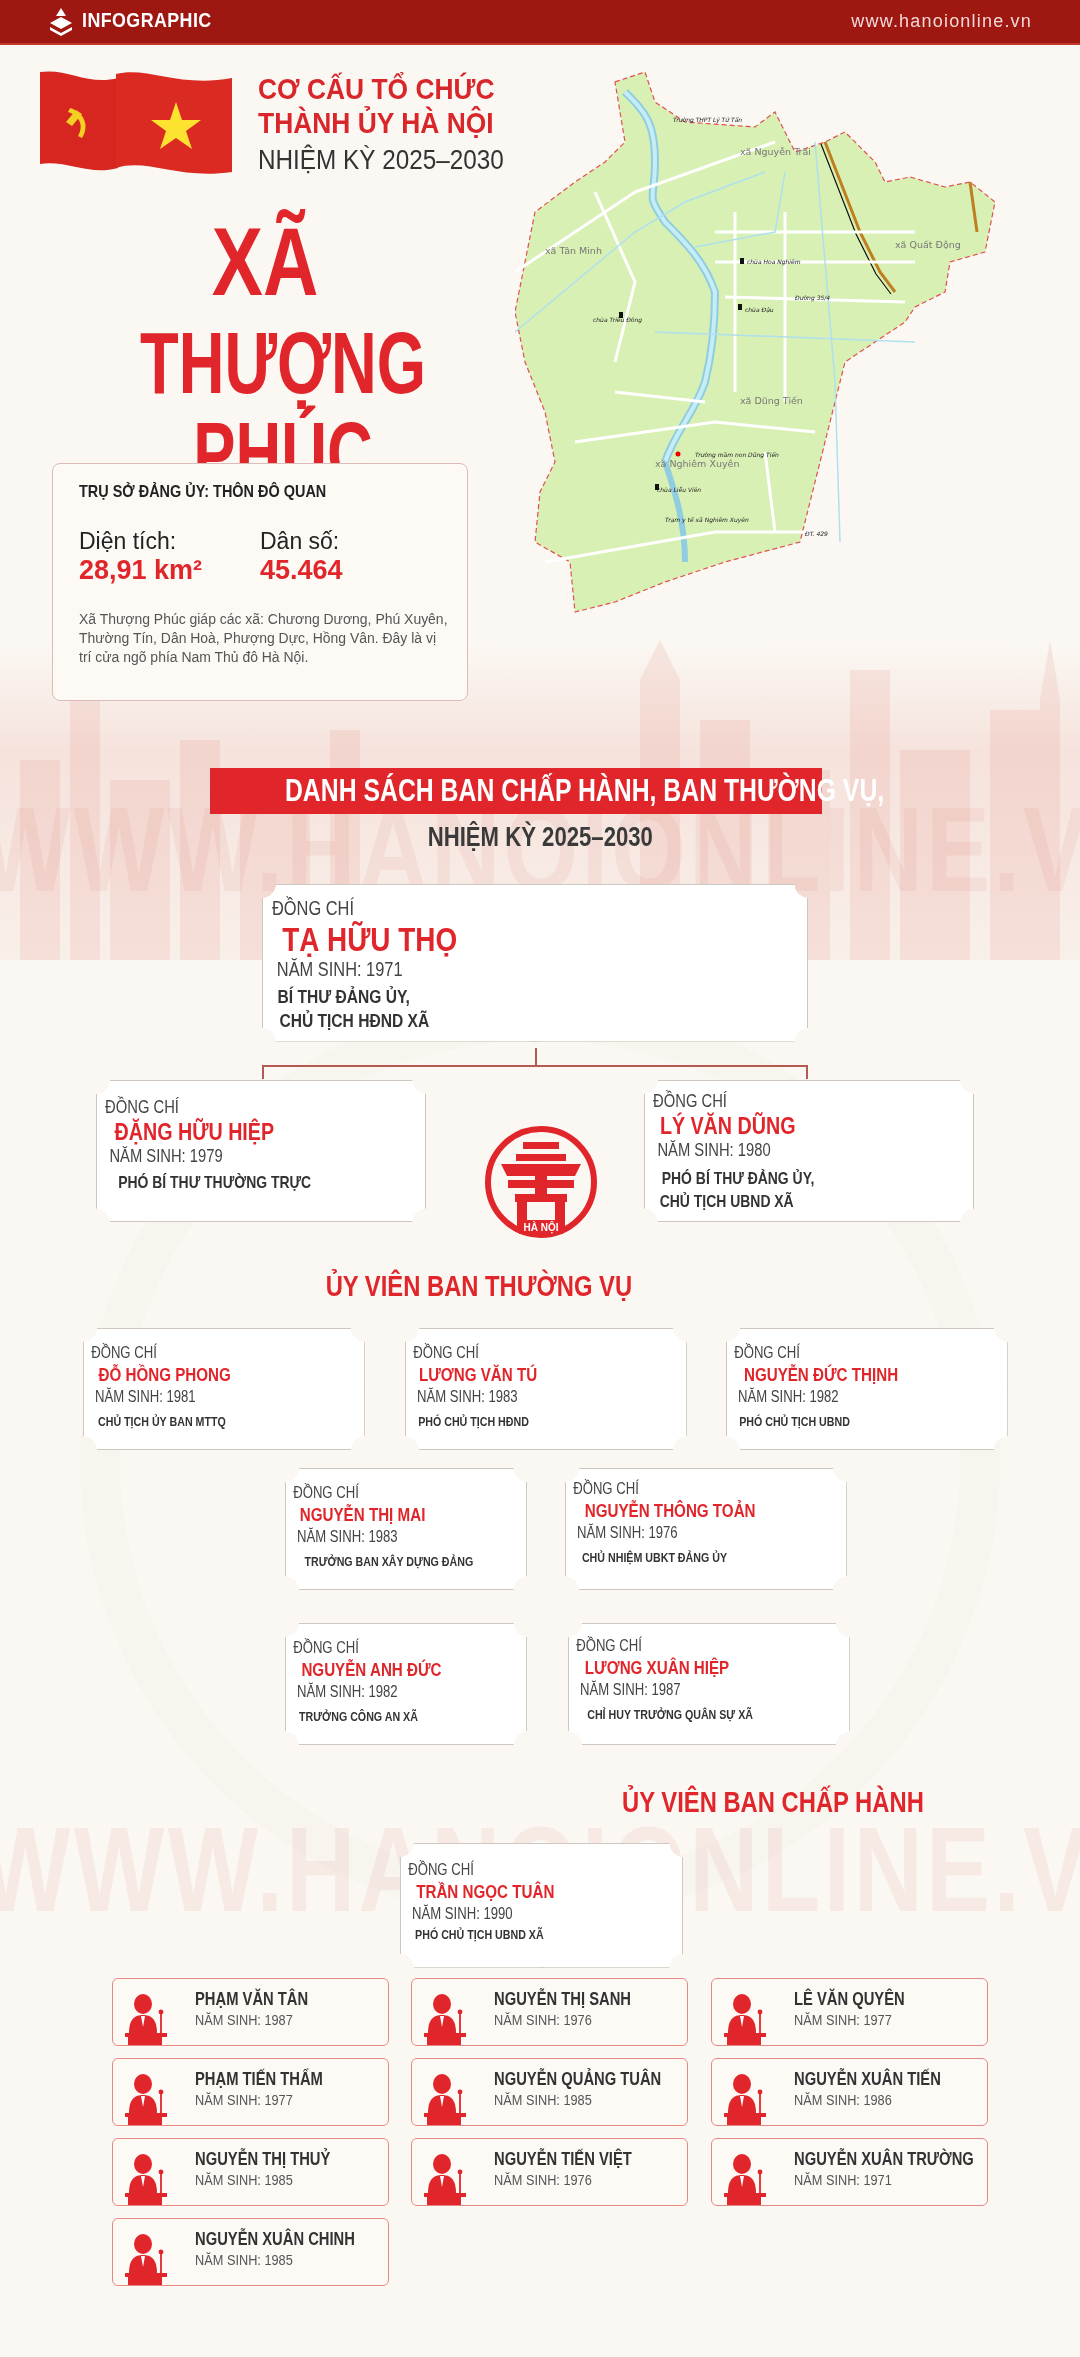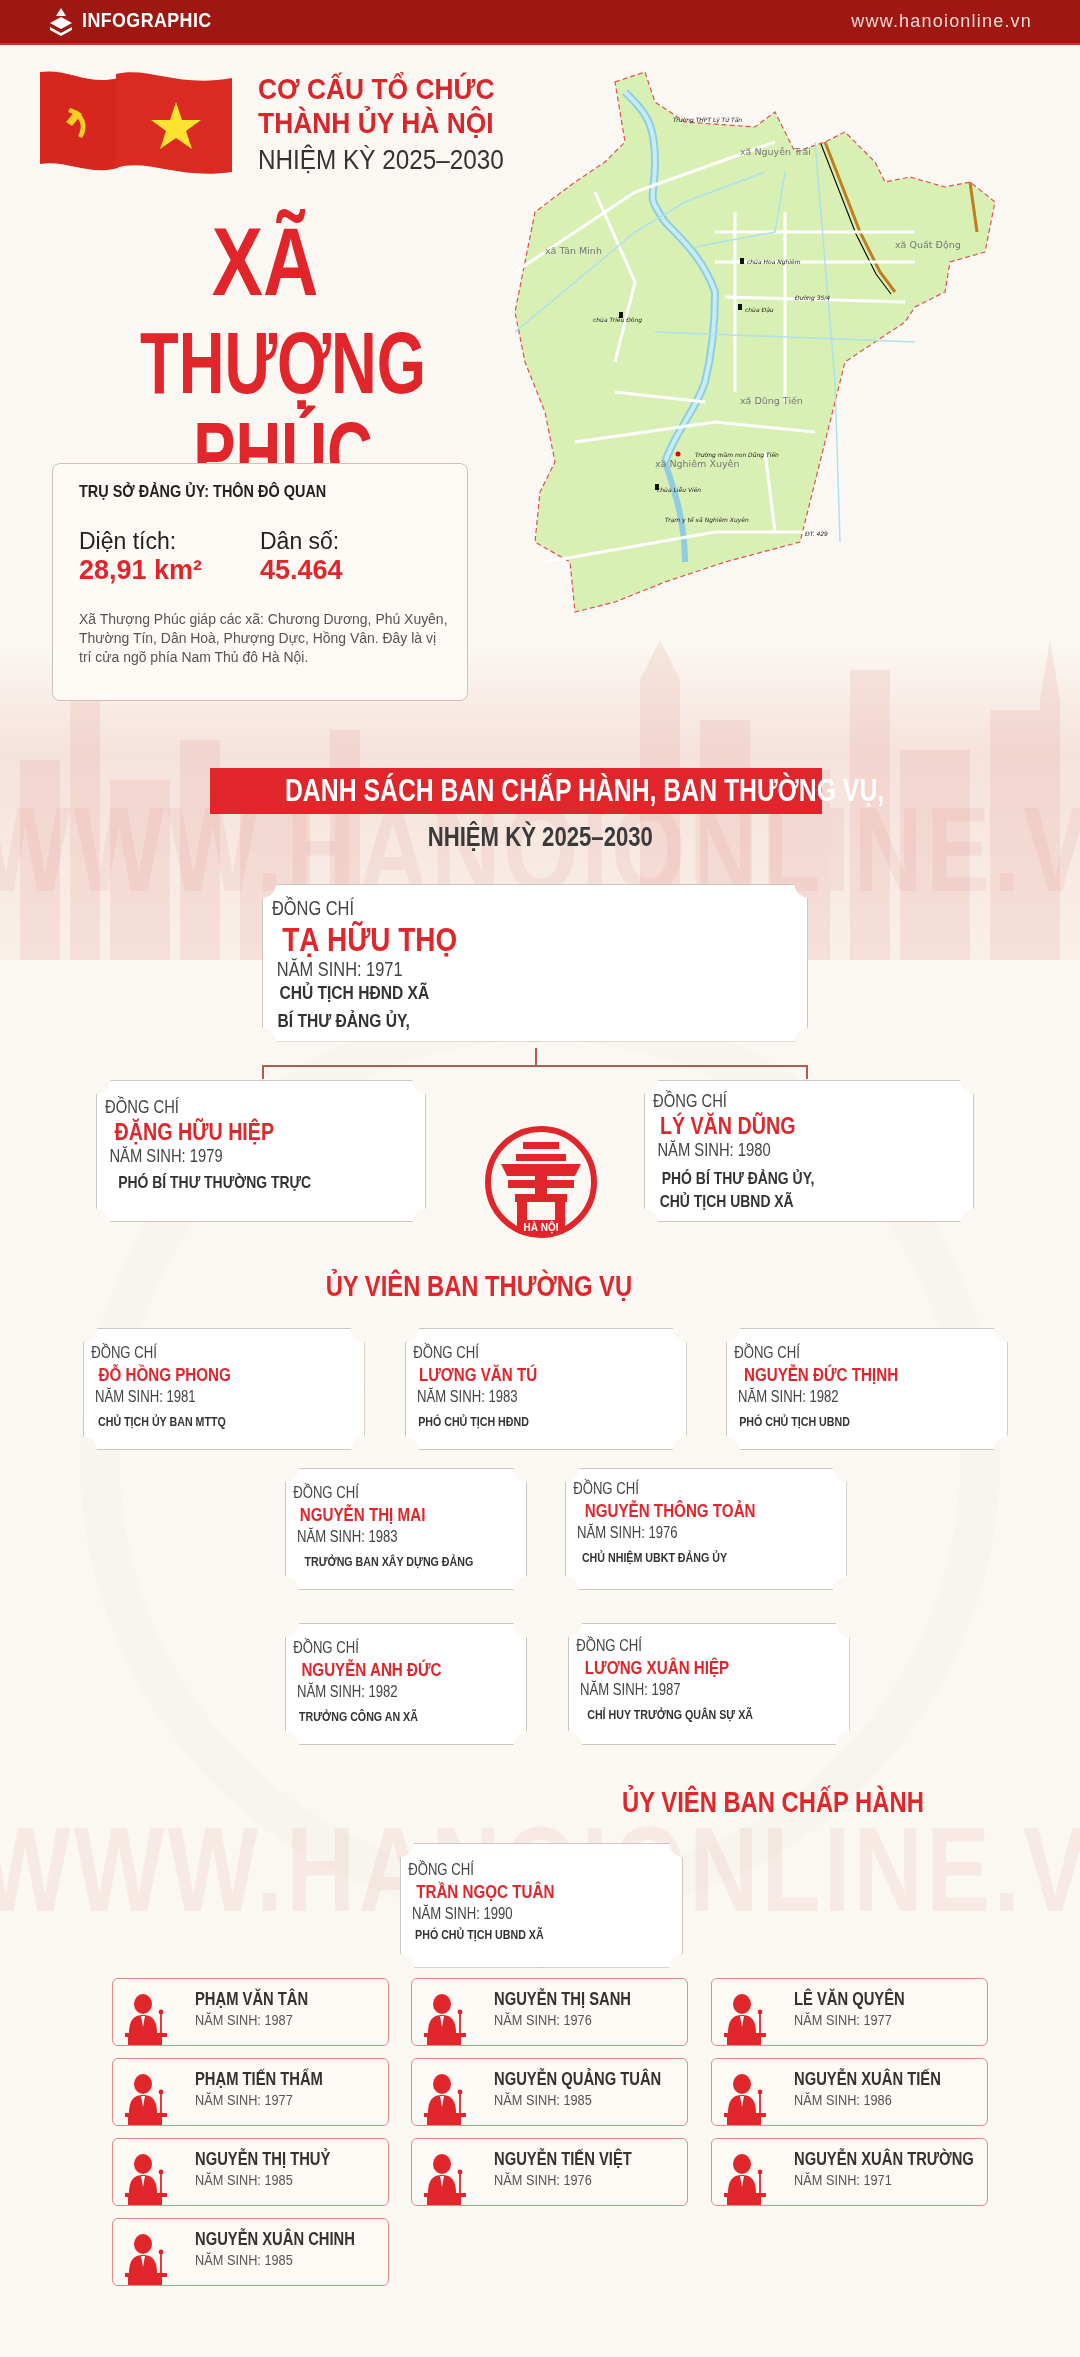--- a/index.html
+++ b/index.html
@@ -256,22 +256,22 @@
 
   <div class="banner-line" style="left:210px; top:727px; width:612px;">
     <span>DANH SÁCH BAN CHẤP HÀNH, BAN THƯỜNG VỤ,</span>
   </div>
   <div class="term-sub"><span>NHIỆM KỲ 2025–2030</span></div>
 
   <div class="ticket big" style="left:262px; top:884px; width:546px; height:158px; padding-top:12px;">
     <span class="t-label narrow">ĐỒNG CHÍ</span>
     <span class="t-name"><span class="narrow">TẠ HỮU THỌ</span></span>
     <span class="t-year"><span class="narrow">NĂM SINH: 1971</span></span>
+    <span class="t-role" style="margin-top:4px;"><span class="narrow">BÍ THƯ ĐẢNG ỦY,</span></span>
     <span class="t-role"><span class="narrow">CHỦ TỊCH HĐND XÃ</span></span>
-    <span class="t-role" style="margin-top:4px;"><span class="narrow">BÍ THƯ ĐẢNG ỦY,</span></span>
   </div>
 
   <div class="connector" style="left:535px; top:1048px; width:2px; height:18px;"></div>
   <div class="connector" style="left:262px; top:1065px; width:546px; height:2px;"></div>
   <div class="connector" style="left:262px; top:1065px; width:2px; height:14px;"></div>
   <div class="connector" style="left:806px; top:1065px; width:2px; height:14px;"></div>
 
   <div class="ticket mid" style="left:96px; top:1080px; width:330px; height:142px; padding-top:16px;">
     <span class="t-label narrow">ĐỒNG CHÍ</span>
     <span class="t-name"><span class="narrow">ĐẶNG HỮU HIỆP</span></span>

